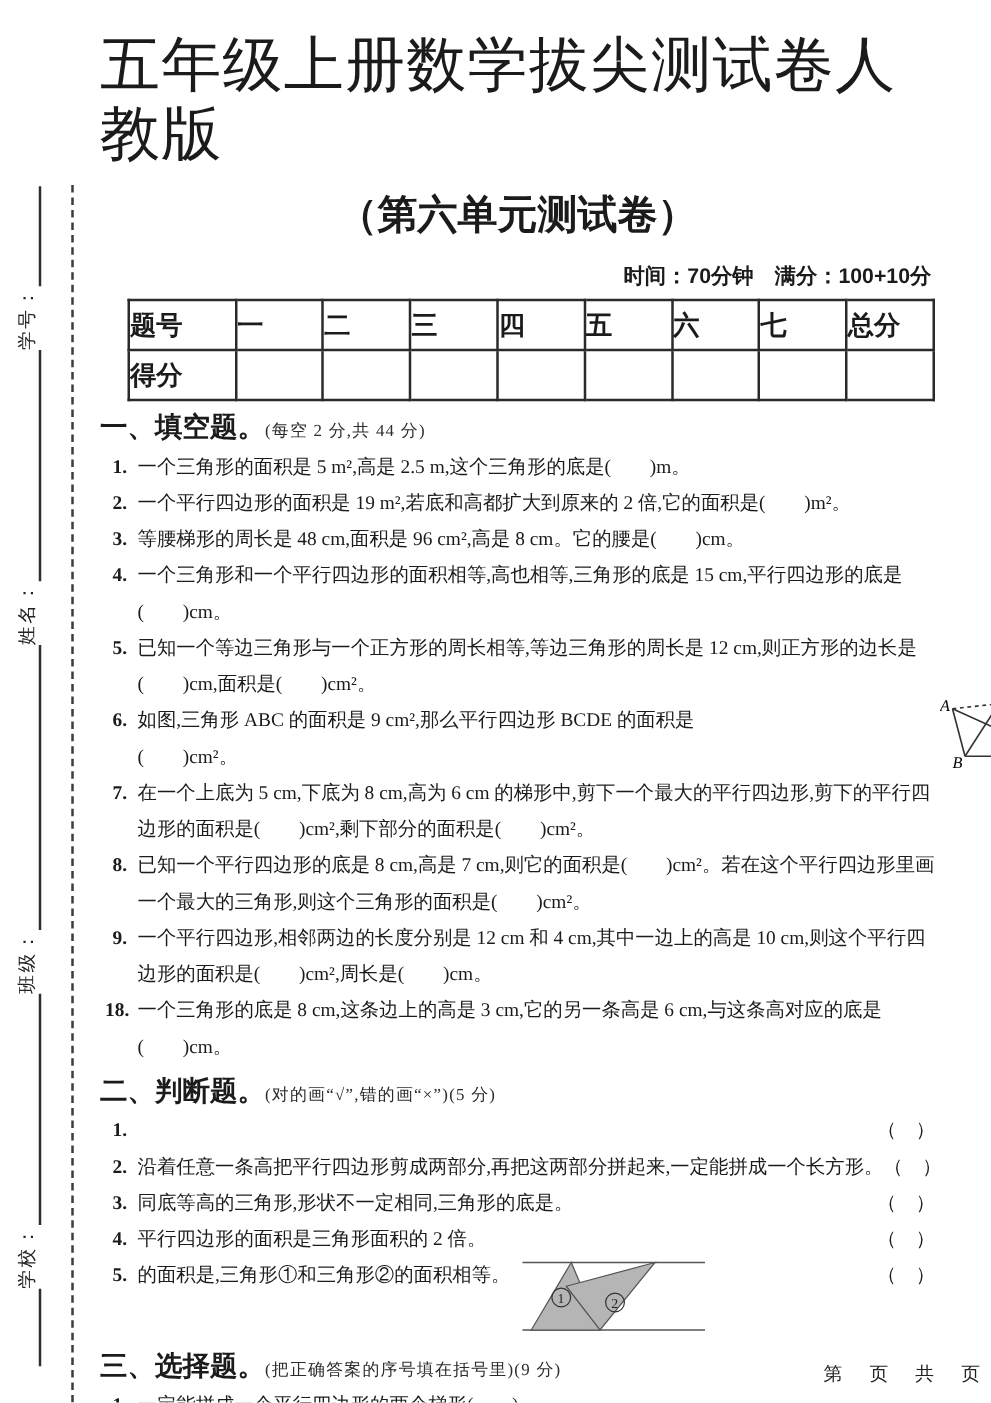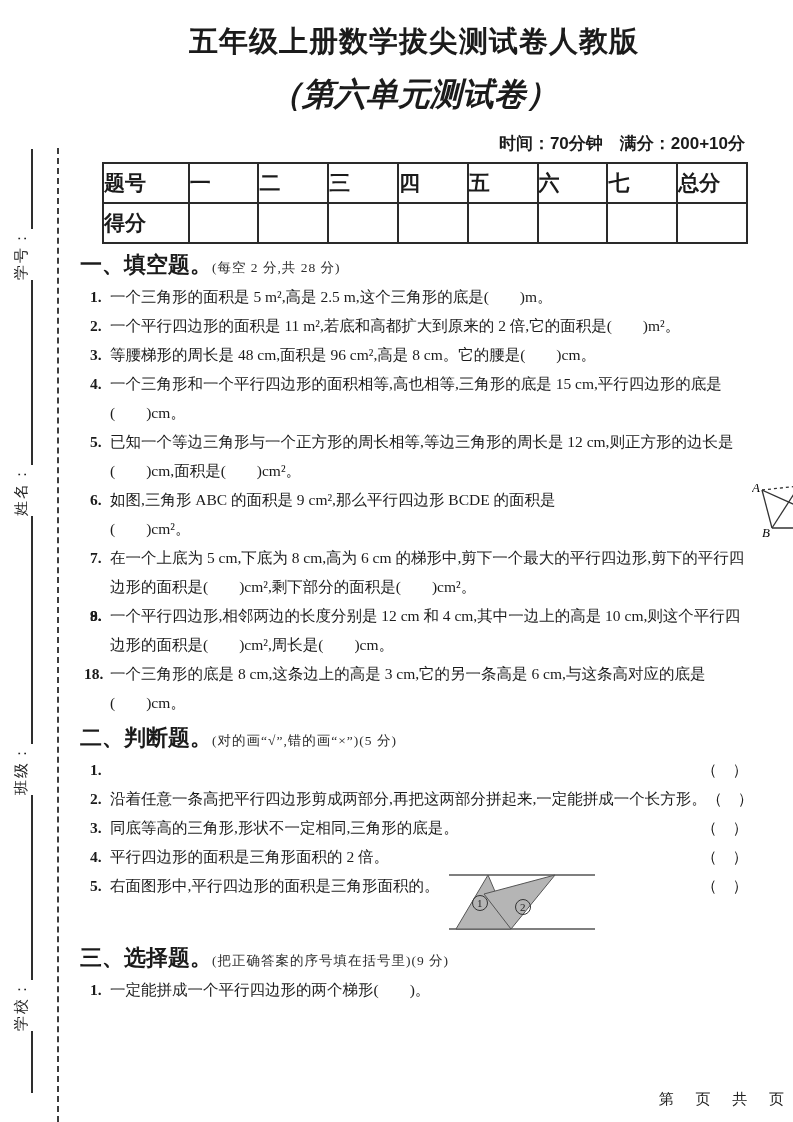--- a/index.html
+++ b/index.html
@@ -21,26 +21,26 @@
   .seal-strip .blank{
     display:inline-block;height:19px;vertical-align:middle;
     border-bottom:2px solid #2e2e2e;
   }
   .seal-strip .slabel{letter-spacing:2px;}
   .b0{width:62px}.b1{width:185px}.b2{width:228px}.b3{width:185px}.b4{width:80px}
   
   .content{position:relative;margin:0 45px 0 80px;}
   .title{
     font-family:"Liberation Sans","DejaVu Sans",sans-serif;
-    font-weight:700;font-size:29px;letter-spacing:1px;
-    text-align:center;margin:25px 0 0;line-height:1.15;
+    font-weight:400;font-size:48px;letter-spacing:1px;
+    margin:25px 0 0;line-height:1.15;
   }
   .subtitle{
     font-family:"Liberation Sans","DejaVu Sans",sans-serif;
-    font-weight:900;font-size:32px;text-align:center;margin:15px 0 0;font-style:italic;
+    font-weight:900;font-size:32px;text-align:center;margin:15px 0 0;
   }
   .info{
     font-family:"Liberation Sans","DejaVu Sans",sans-serif;
     font-weight:600;font-size:17px;text-align:right;margin:15px 3px 7px 0;
   }
   table.score{
     border-collapse:collapse;margin-left:22px;table-layout:fixed;
   }
   table.score td{
     border:2px solid #2a2a2a;height:38px;
@@ -79,21 +79,21 @@
 
 <div class="seal-dash"></div>
 <div class="seal-strip">
   <span class="blank b0"></span><span class="slabel">学校：</span><span class="blank b1"></span><span class="slabel">班级：</span><span class="blank b2"></span><span class="slabel">姓名：</span><span class="blank b3"></span><span class="slabel">学号：</span><span class="blank b4"></span>
 </div>
 
 <div class="content">
 
   <div class="title">五年级上册数学拔尖测试卷人教版</div>
   <div class="subtitle">（第六单元测试卷）</div>
-  <div class="info">时间：70分钟　满分：200+10分</div>
+  <div class="info">时间：70分钟　满分：100+10分</div>
 
   <table class="score">
     <tbody>
         <tr>
       <td class="c0">题号</td>
       <td class="cn">一</td>
       <td class="cn">二</td>
       <td class="cn">三</td>
       <td class="cn">四</td>
       <td class="cn">五</td>
@@ -109,25 +109,25 @@
       <td class="cn"></td>
       <td class="cn"></td>
       <td class="cn"></td>
       <td class="cn"></td>
       <td class="cn"></td>
     </tr>
   </tbody>
     </table>
 
   <div class="sec-head">
-    <span class="sec-title">一、填空题。</span><span class="sec-note">(每空 2 分,共 28 分)</span>
+    <span class="sec-title">一、填空题。</span><span class="sec-note">(每空 2 分,共 44 分)</span>
   </div>
 
   <p class="q"><span class="num">1.</span><span>一个三角形的面积是 5 m²,高是 2.5 m,这个三角形的底是(　　)m。</span></p>
-  <p class="q"><span class="num">2.</span><span>一个平行四边形的面积是 11 m²,若底和高都扩大到原来的 2 倍,它的面积是(　　)m²。</span></p>
+  <p class="q"><span class="num">2.</span><span>一个平行四边形的面积是 19 m²,若底和高都扩大到原来的 2 倍,它的面积是(　　)m²。</span></p>
   <p class="q"><span class="num">3.</span><span>等腰梯形的周长是 48 cm,面积是 96 cm²,高是 8 cm。它的腰是(　　)cm。</span></p>
   <p class="q"><span class="num">4.</span><span>一个三角形和一个平行四边形的面积相等,高也相等,三角形的底是 15 cm,平行四边形的底是(　　)cm。</span></p>
   <p class="q"><span class="num">5.</span><span>已知一个等边三角形与一个正方形的周长相等,等边三角形的周长是 12 cm,则正方形的边长是(　　)cm,面积是(　　)cm²。</span></p>
 
   <p class="q q6wrap"><span class="num">6.</span><span>如图,三角形 ABC 的面积是 9 cm²,那么平行四边形 BCDE 的面积是(　　)cm²。</span>
     <svg class="fig6" width="142" height="62" viewBox="0 0 142 62">
       <g stroke="#333" stroke-width="1.3" fill="none">
         <line x1="10" y1="14" x2="20" y2="52"></line>
         <line x1="20" y1="52" x2="94" y2="52"></line>
         <line x1="94" y1="52" x2="134" y2="12"></line>
@@ -138,21 +138,21 @@
       </g>
       <text class="vlab" x="0" y="16">A</text>
       <text class="vlab" x="44" y="9">E</text>
       <text class="vlab" x="135" y="14">D</text>
       <text class="vlab" x="10" y="61">B</text>
       <text class="vlab" x="94" y="61">C</text>
     </svg>
   </p>
 
   <p class="q"><span class="num">7.</span><span>在一个上底为 5 cm,下底为 8 cm,高为 6 cm 的梯形中,剪下一个最大的平行四边形,剪下的平行四边形的面积是(　　)cm²,剩下部分的面积是(　　)cm²。</span></p>
-  <p class="q"><span class="num">8.</span></p>
+  <p class="q"><span class="num">8.</span><span>已知一个平行四边形的底是 8 cm,高是 7 cm,则它的面积是(　　)cm²。若在这个平行四边形里画一个最大的三角形,则这个三角形的面积是(　　)cm²。</span></p>
   <p class="q"><span class="num">9.</span><span>一个平行四边形,相邻两边的长度分别是 12 cm 和 4 cm,其中一边上的高是 10 cm,则这个平行四边形的面积是(　　)cm²,周长是(　　)cm。</span></p>
   <p class="q"><span class="num" style="left:4px">18.</span><span>一个三角形的底是 8 cm,这条边上的高是 3 cm,它的另一条高是 6 cm,与这条高对应的底是(　　)cm。</span></p>
 
   <div class="sec-head">
     <span class="sec-title">二、判断题。</span><span class="sec-note">(对的画“√”,错的画“×”)(5 分)</span>
   </div>
 
   <p class="q jq">
       <span class="num">1.</span>
       <span class="spacer"></span>
@@ -172,21 +172,21 @@
     </p>
   <p class="q jq">
       <span class="num">4.</span>
       <span class="jtext">平行四边形的面积是三角形面积的 2 倍。</span>
       <span class="spacer"></span>
       <span class="paren">（　）</span>
     </p>
 
   <p class="q jq">
       <span class="num">5.</span>
-      <span class="jtext">右面图形中,平行四边形的面积是三角形面积的。</span>
+      <span class="jtext">的面积是,三角形①和三角形②的面积相等。</span>
     <svg class="figjudge" width="150" height="70" viewBox="0 0 150 70">
       <line x1="2" y1="8" x2="148" y2="8" stroke="#555" stroke-width="1.3"></line>
       <line x1="2" y1="62" x2="148" y2="62" stroke="#555" stroke-width="1.3"></line>
       <polygon points="41,8 9,62 64,62" fill="#b5b5b5" stroke="#555" stroke-width="1"></polygon>
       <polygon points="108,8 64,62 37,27" fill="#b5b5b5" stroke="#555" stroke-width="1"></polygon>
       <circle cx="33" cy="36" r="7.5" fill="none" stroke="#333" stroke-width="1"></circle>
       <text x="30" y="40" font-size="11" fill="#222">1</text>
       <circle cx="76" cy="40" r="7.5" fill="none" stroke="#333" stroke-width="1"></circle>
       <text x="73" y="44" font-size="11" fill="#222">2</text>
     </svg>

